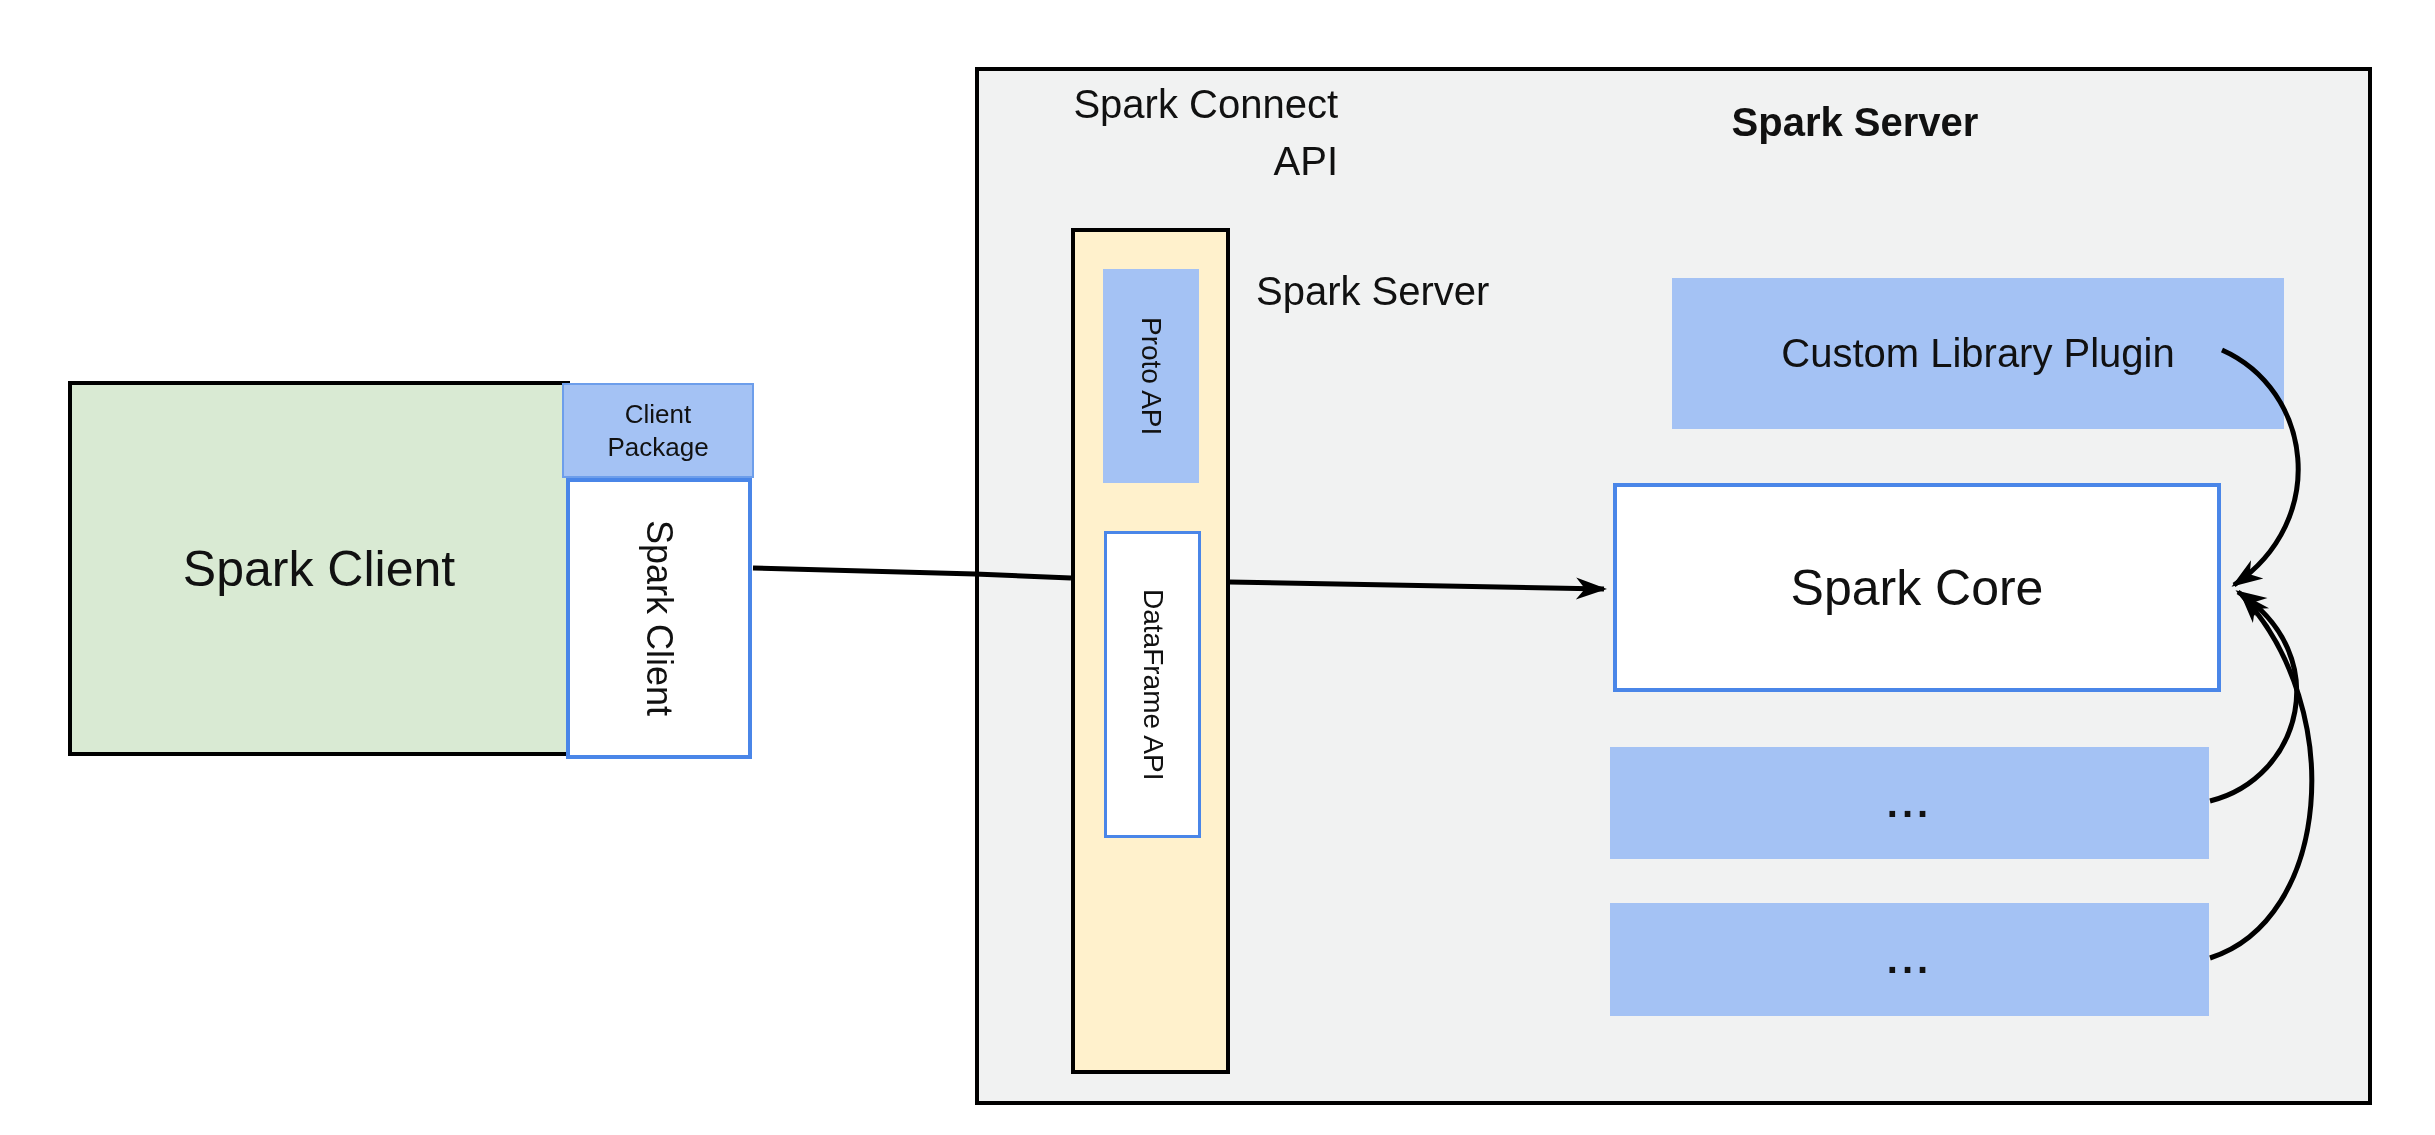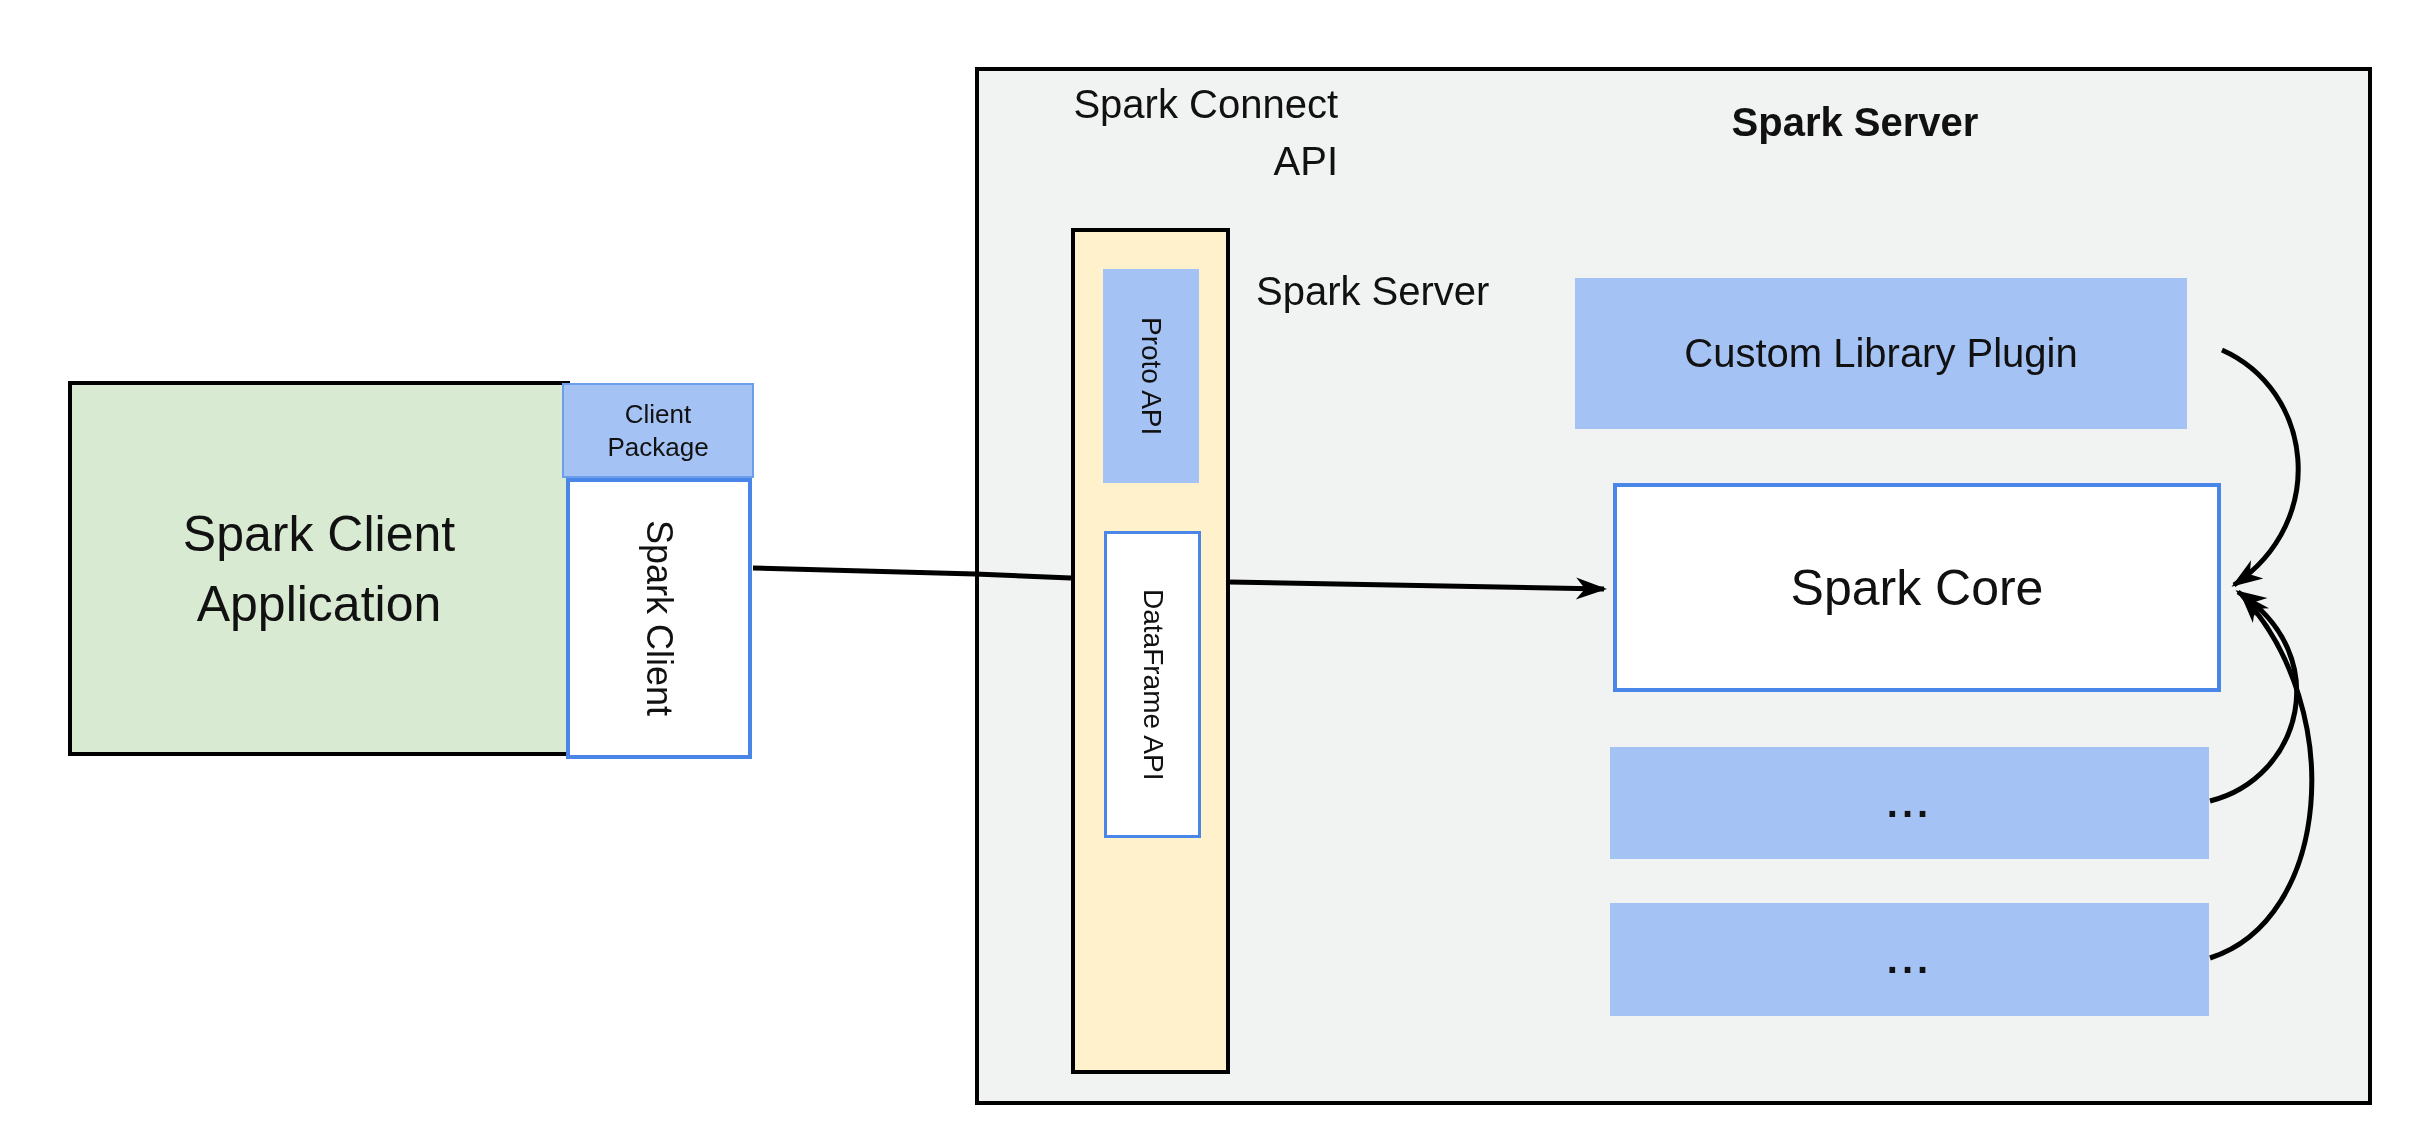--- a/index.html
+++ b/index.html
@@ -71,21 +71,21 @@
     left: 1256px; top: 262px; width: 380px;
     text-align: left; font-size: 40px; line-height: 58px;
   }
 
   
   .server-title {
     left: 1650px; top: 100px; width: 410px;
     text-align: center; font-size: 40px; font-weight: bold;
   }
   .plugin-box {
-    left: 1575px; top: 278px; width: 612px; height: 151px;
+    left: 1672px; top: 278px; width: 612px; height: 151px;
     background: var(--blue-fill, #a4c2f4);
     font-size: 40px;
   }
   .core-box {
     left: 1613px; top: 483px; width: 608px; height: 209px;
     background: #ffffff;
     border: 4px solid var(--blue-border, #4a86e8);
     font-size: 50px;
   }
   .placeholder-1 {
@@ -109,21 +109,20 @@
     fill: none;
     stroke: var(--line-black, #000);
     stroke-width: 5;
   }
 </style>
 </head>
 <body>
 
 <div class="box green-box">
   <span>Spark Client</span>
-  <span>Application</span>
 </div>
 
 <div class="box client-package">
   <span>Client</span>
   <span>Package</span>
 </div>
 
 <div class="box spark-client-box">
   <span class="vtext">Spark Client</span>
 </div>

